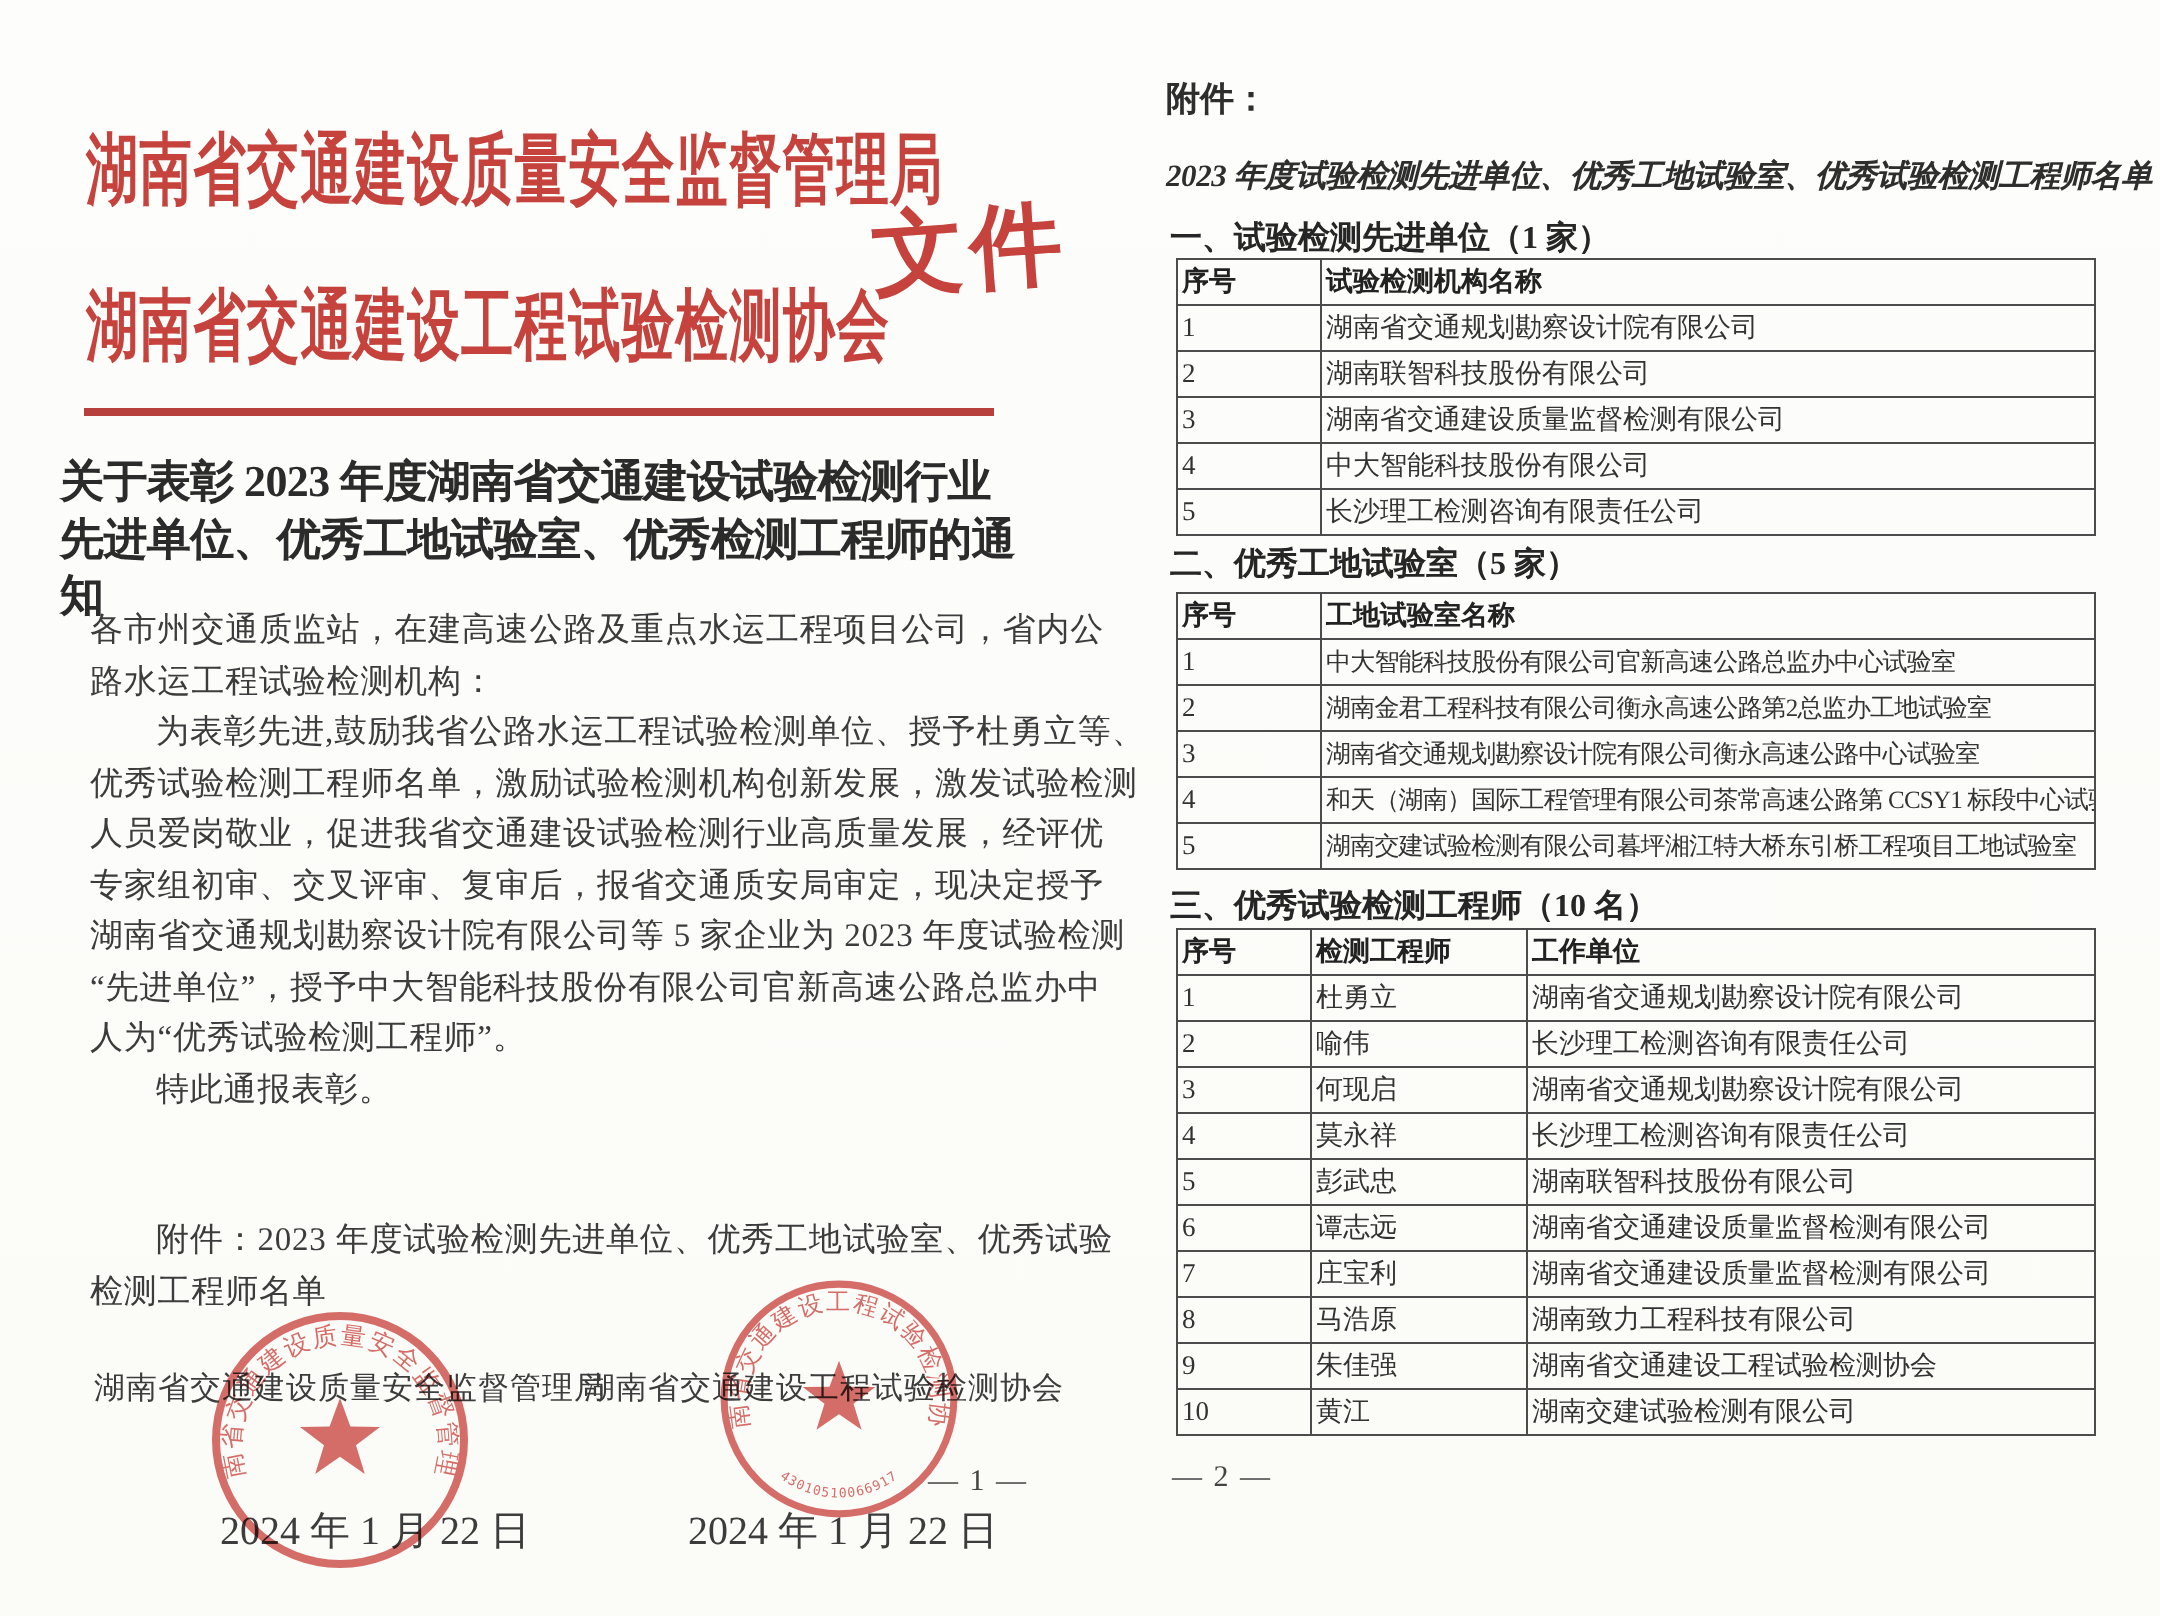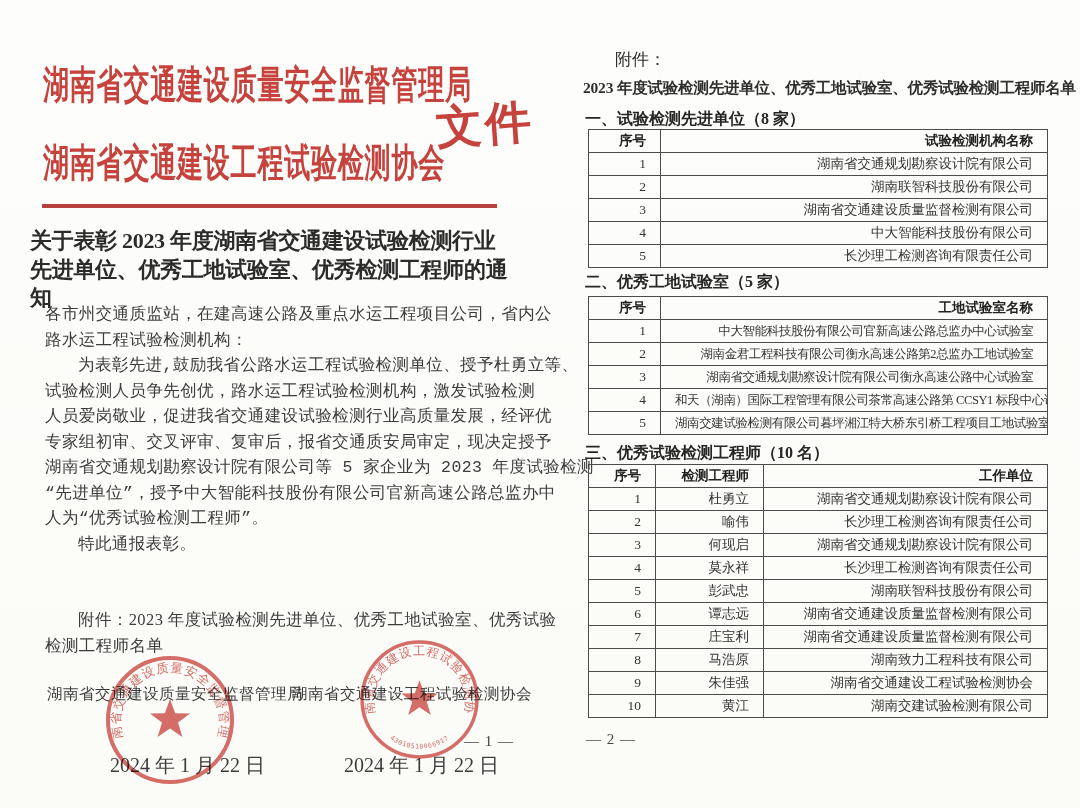--- a/index.html
+++ b/index.html
@@ -21,54 +21,54 @@
   .doc-type{
     position:absolute;left:436px;top:94px;font-size:46px;font-weight:bold;
     color:#c5423d;letter-spacing:3px;transform:rotate(-4deg);white-space:nowrap;
   }
   .red-rule{position:absolute;left:42px;top:204px;width:455px;height:4px;background:#b8403c;}
   .notice-title{
     position:absolute;left:30px;top:227px;width:480px;text-align:left;
     font-size:22px;font-weight:bold;color:#2b2b2b;line-height:28.5px;letter-spacing:-0.3px;
   }
   .body-block{position:absolute;left:45px;top:302px;width:470px;font-size:16.5px;line-height:25.5px;color:#3c3c3c;}
-  .body-block .ln{white-space:nowrap;letter-spacing:0.4px;font-family:Liberation Mono, monospace;}
+  .body-block .ln{white-space:nowrap;letter-spacing:0.4px;}
   .body-block .ind{padding-left:33px;}
   .attach-block{position:absolute;left:45px;top:607px;width:470px;font-size:16.5px;line-height:26px;color:#3c3c3c;}
   .attach-block .ln{white-space:nowrap;letter-spacing:0.4px;}
   .attach-block .ind{padding-left:33px;}
   .signer{position:absolute;top:684px;font-size:15.5px;color:#3c3c3c;white-space:nowrap;letter-spacing:0.5px;}
   .signer-l{left:47px;}
   .signer-r{left:292px;}
   .issue-date{position:absolute;top:752px;font-size:20px;color:#3c3c3c;white-space:nowrap;}
   .date-l{left:110px;}
   .date-r{left:344px;}
   .pagenum{position:absolute;font-size:15px;color:#444;letter-spacing:1px;white-space:nowrap;}
   .pagenum-1{left:464px;top:733px;}
   .pagenum-2{left:586px;top:731px;}
   .seal{position:absolute;opacity:0.8;mix-blend-mode:multiply;}
   .seal-l{left:95px;top:645px;}
   .seal-r{left:352px;top:632px;}
   
-  .appendix-label{position:absolute;left:583px;top:48px;font-size:17px;font-weight:normal;color:#2e2e2e;margin-left:32px;}
+  .appendix-label{position:absolute;left:583px;top:38px;font-size:17px;font-weight:bold;color:#2e2e2e;}
   .appendix-title{
     position:absolute;left:583px;top:78px;width:468px;text-align:left;
-    font-size:15.5px;font-weight:bold;color:#2e2e2e;white-space:nowrap;letter-spacing:-0.2px;
+    font-size:15.5px;font-weight:bold;color:#2e2e2e;white-space:nowrap;letter-spacing:-0.2px;font-style:italic;
   }
   .sec-heading{position:absolute;left:585px;font-size:16px;font-weight:bold;color:#262626;white-space:nowrap;}
   .sec-1{top:109px;}
   .sec-2{top:272px;}
   .sec-3{top:443px;}
   table.award{position:absolute;left:588px;border-collapse:collapse;table-layout:fixed;width:460px;background:transparent;}
   .tbl-1{top:129px;}
   .tbl-2{top:296px;}
   .tbl-3{top:464px;}
   table.award th,table.award td{
-    border:1px solid #4c4c4c;height:22px;text-align:right;vertical-align:middle;
-    font-size:13.5px;color:#333;padding:0 14px;overflow:hidden;white-space:nowrap;
+    border:1px solid #4c4c4c;height:22px;text-align:left;vertical-align:middle;
+    font-size:13.5px;color:#333;padding:0 2px;overflow:hidden;white-space:nowrap;
   }
   table.award th{font-weight:bold;color:#222;}
   .tbl-2 td.name{font-size:12.5px;letter-spacing:-0.4px;}
   col.c-no{width:72px;}
   col.c-no3{width:67px;}
   col.c-eng{width:108px;}
 </style>
 </head>
 <body>
 
@@ -82,21 +82,21 @@
 
     <div class="notice-title">
       <div>关于表彰 2023 年度湖南省交通建设试验检测行业</div>
       <div>先进单位、优秀工地试验室、优秀检测工程师的通知</div>
     </div>
 
     <div class="body-block">
       <div class="ln">各市州交通质监站，在建高速公路及重点水运工程项目公司，省内公</div>
       <div class="ln">路水运工程试验检测机构：</div>
       <div class="ln ind">为表彰先进,鼓励我省公路水运工程试验检测单位、授予杜勇立等、</div>
-      <div class="ln">试验检测人员争先创优，路水运工程试验检测机构，激发试验检测</div>
+      <div class="ln">优秀试验检测工程师名单，激励试验检测机构创新发展，激发试验检测</div>
       <div class="ln">人员爱岗敬业，促进我省交通建设试验检测行业高质量发展，经评优</div>
       <div class="ln">专家组初审、交叉评审、复审后，报省交通质安局审定，现决定授予</div>
       <div class="ln">湖南省交通规划勘察设计院有限公司等 5 家企业为 2023 年度试验检测</div>
       <div class="ln">“先进单位”，授予中大智能科技股份有限公司官新高速公路总监办中</div>
       <div class="ln">人为“优秀试验检测工程师”。</div>
       <div class="ln ind">特此通报表彰。</div>
     </div>
 
     <div class="attach-block">
       <div class="ln ind">附件：2023 年度试验检测先进单位、优秀工地试验室、优秀试验</div>
@@ -133,21 +133,21 @@
       <text font-size="6.5" fill="#cf4a45" font-family="DejaVu Sans Mono, monospace" letter-spacing="0.6">
         <textPath href="#arcRB" startOffset="50%" text-anchor="middle">43010510066917</textPath>
       </text>
     </svg>
   </div>
 
   <div>
     <div class="appendix-label">附件：</div>
     <div class="appendix-title">2023 年度试验检测先进单位、优秀工地试验室、优秀试验检测工程师名单</div>
 
-    <div class="sec-heading sec-1">一、试验检测先进单位（8 家）</div>
+    <div class="sec-heading sec-1">一、试验检测先进单位（1 家）</div>
     <table class="award tbl-1">
       <colgroup>
           <col class="c-no">
           <col>
         </colgroup>
       <tbody>
           <tr>
         <th>序号</th>
         <th>试验检测机构名称</th>
       </tr>

